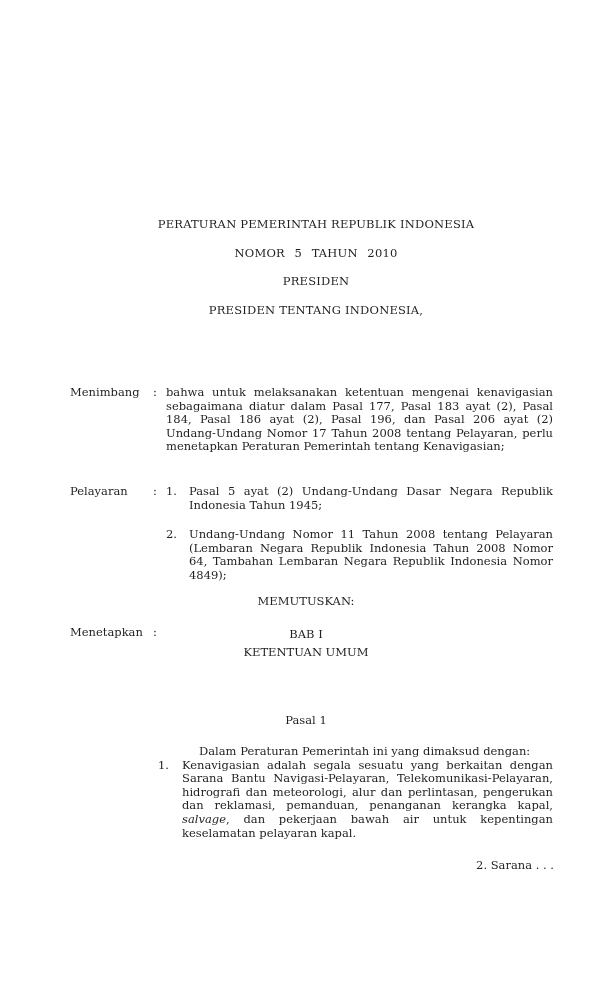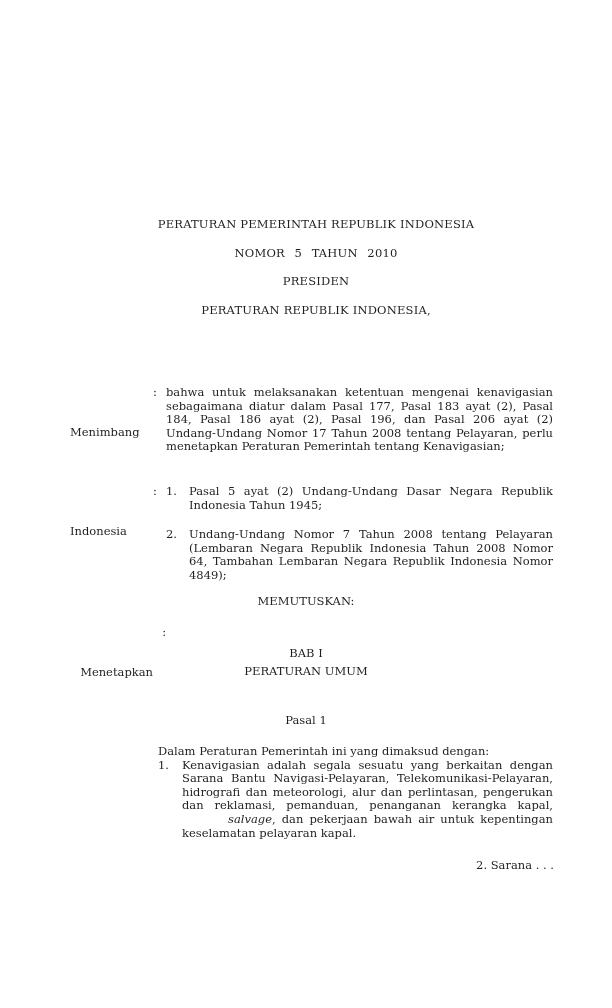--- a/index.html
+++ b/index.html
@@ -31,112 +31,112 @@
 
   
   .row {
     position: absolute;
     left: 70px;
     width: 483px;
     display: flex;
     align-items: flex-start;
     line-height: 13.6px;
   }
-  .row .label { flex: 0 0 83px; margin-top: 40px; }
+  .row .label { flex: 0 0 83px; }
   .row .sep   { flex: 0 0 13px; }
   .row .content { flex: 1 1 auto; min-width: 0; }
   .justify { text-align: justify; }
 
   .row-menimbang  { top: 386px; }
   .row-mengingat  { top: 485px; }
-  .row-menetapkan { top: 626px; text-align: right; }
+  .row-menetapkan { top: 626px; }
 
   
   .num-item { display: flex; align-items: flex-start; }
   .num-item .num { flex: 0 0 23px; }
   .num-item .num-text { flex: 1 1 auto; min-width: 0; }
   .num-item + .num-item { margin-top: 16px; }
 
   
   .center-line {
     position: absolute;
     left: 0;
     width: 612px;
     text-align: center;
     line-height: 13.6px;
   }
   .memutuskan { top: 595px; }
-  .bab-block  { top: 644px; }
+  .bab-block  { top: 625px; }
   .bab-block .b-line { line-height: 18.4px; }
   .pasal-title { top: 714px; }
 
   
   .pasal-body {
     position: absolute;
     left: 158px;
     top: 745px;
     width: 395px;
     line-height: 13.6px;
   }
-  .pasal-body .intro { text-align: left; }
+  .pasal-body .intro { text-align: left; margin-left: 41px; }
   .pasal-body .num-item .num { flex: 0 0 24px; }
-  .italic { font-style: italic; margin-left: 46px; }
+  .italic { font-style: italic; }
 
   
   .catchword {
     position: absolute;
     top: 859px;
     right: 58px;
     line-height: 13.6px;
     text-align: right;
   }
 </style>
 </head>
 <body>
 
 <div class="page">
 
   <header class="doc-heading">
     <div class="h-line">PERATURAN PEMERINTAH REPUBLIK INDONESIA</div>
     <div class="h-line spaced">NOMOR 5 TAHUN 2010</div>
     <div class="h-line">PRESIDEN</div>
-    <div class="h-line">PERATURAN REPUBLIK INDONESIA,</div>
+    <div class="h-line">PRESIDEN TENTANG INDONESIA,</div>
   </header>
 
   <section class="row row-menimbang">
     <span class="label">Menimbang</span>
     <span class="sep">:</span>
     <div class="content justify">bahwa untuk melaksanakan ketentuan mengenai kenavigasian sebagaimana diatur dalam Pasal 177, Pasal 183 ayat (2), Pasal 184, Pasal 186 ayat (2), Pasal 196, dan Pasal 206 ayat (2) Undang-Undang Nomor 17 Tahun 2008 tentang Pelayaran, perlu menetapkan Peraturan Pemerintah tentang Kenavigasian;</div>
   </section>
 
   <section class="row row-mengingat">
-    <span class="label">Indonesia</span>
+    <span class="label">Pelayaran</span>
     <span class="sep">:</span>
     <div class="content">
       <div class="num-item">
         <span class="num">1.</span>
         <div class="num-text justify">Pasal 5 ayat (2) Undang-Undang Dasar Negara Republik Indonesia Tahun 1945;</div>
       </div>
       <div class="num-item">
         <span class="num">2.</span>
-        <div class="num-text justify">Undang-Undang Nomor 7 Tahun 2008 tentang Pelayaran (Lembaran Negara Republik Indonesia Tahun 2008 Nomor 64, Tambahan Lembaran Negara Republik Indonesia Nomor 4849);</div>
+        <div class="num-text justify">Undang-Undang Nomor 11 Tahun 2008 tentang Pelayaran (Lembaran Negara Republik Indonesia Tahun 2008 Nomor 64, Tambahan Lembaran Negara Republik Indonesia Nomor 4849);</div>
       </div>
     </div>
   </section>
 
   <div class="center-line memutuskan">MEMUTUSKAN:</div>
 
   <section class="row row-menetapkan">
     <span class="label">Menetapkan</span>
     <span class="sep">:</span>
   </section>
 
   <div class="center-line bab-block">
     <div class="b-line">BAB I</div>
-    <div class="b-line">PERATURAN UMUM</div>
+    <div class="b-line">KETENTUAN UMUM</div>
   </div>
 
   <div class="center-line pasal-title">Pasal 1</div>
 
   <section class="pasal-body">
     <div class="intro">Dalam Peraturan Pemerintah ini yang dimaksud dengan:</div>
     <div class="num-item">
       <span class="num">1.</span>
       <div class="num-text justify"><span>Kenavigasian adalah segala sesuatu yang berkaitan dengan Sarana Bantu Navigasi-Pelayaran, Telekomunikasi-Pelayaran, hidrografi dan meteorologi, alur dan perlintasan, pengerukan dan reklamasi, pemanduan, penanganan kerangka kapal, </span><span class="italic">salvage</span><span>, dan pekerjaan bawah air untuk kepentingan keselamatan pelayaran kapal.</span></div>
     </div>

